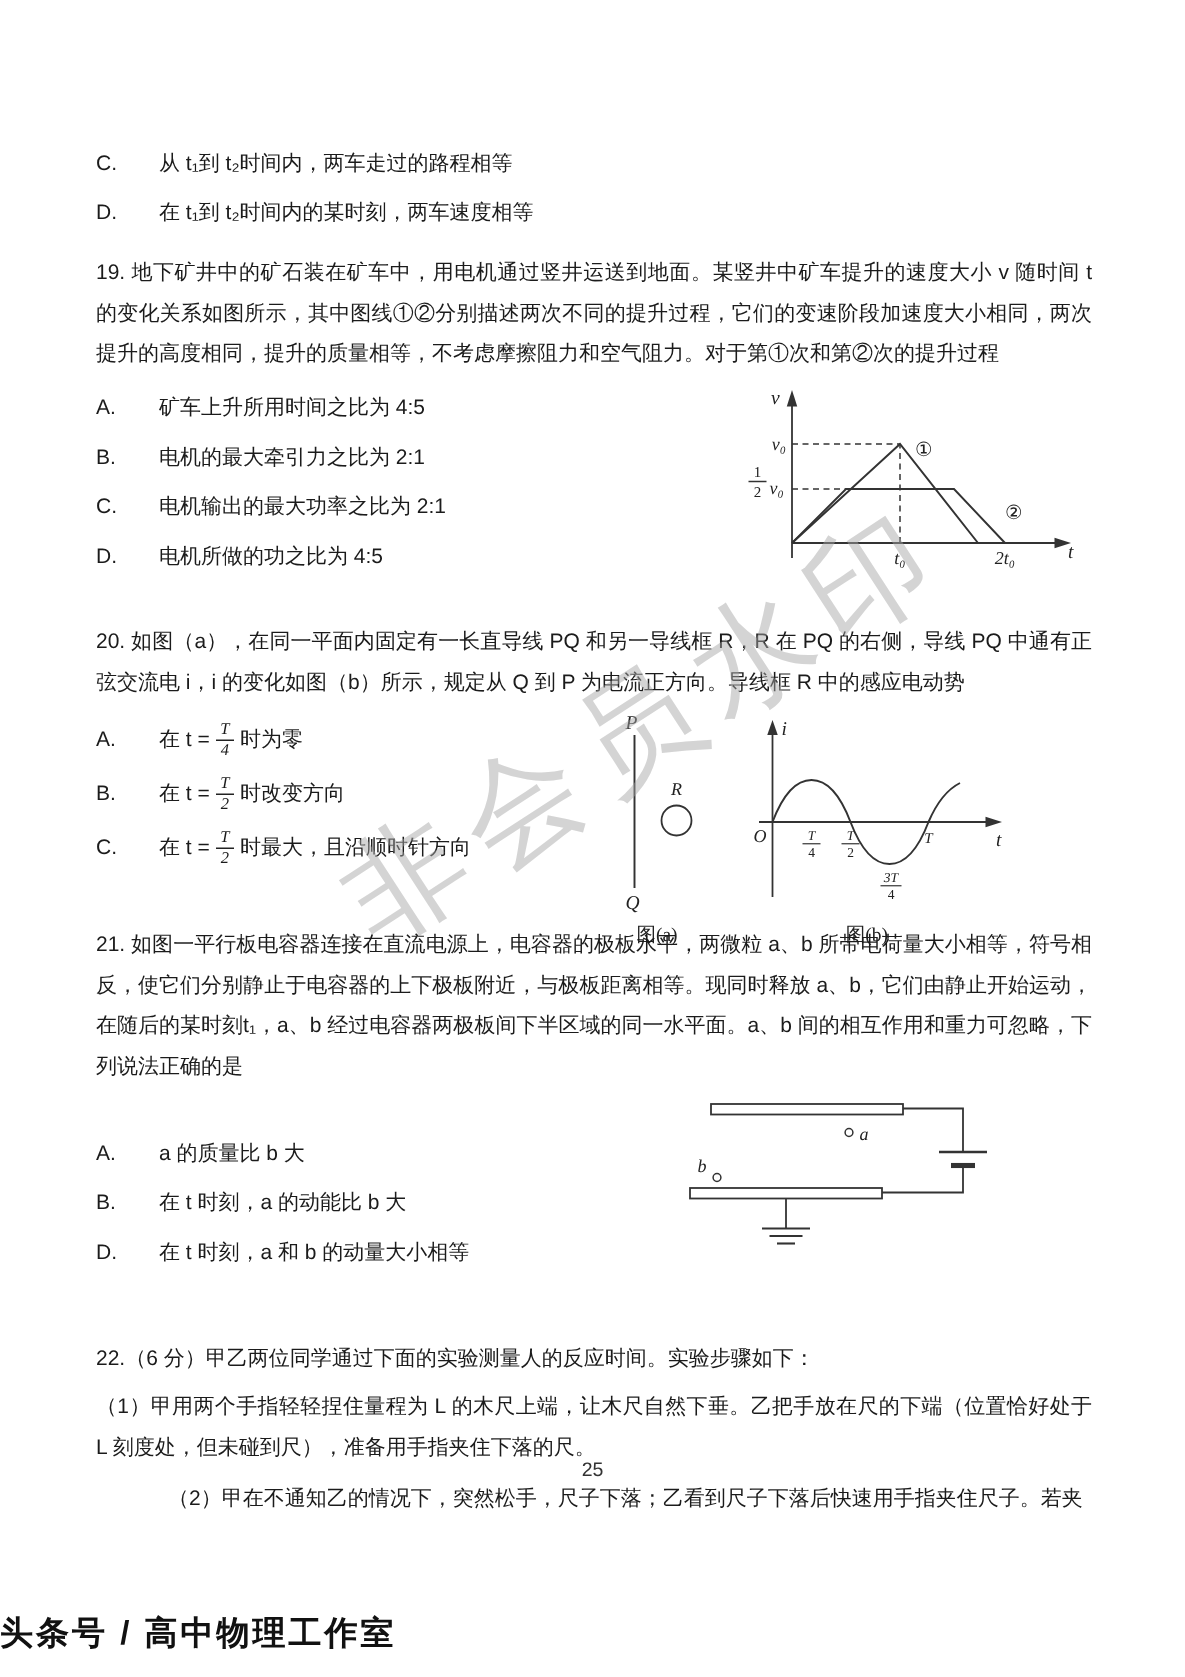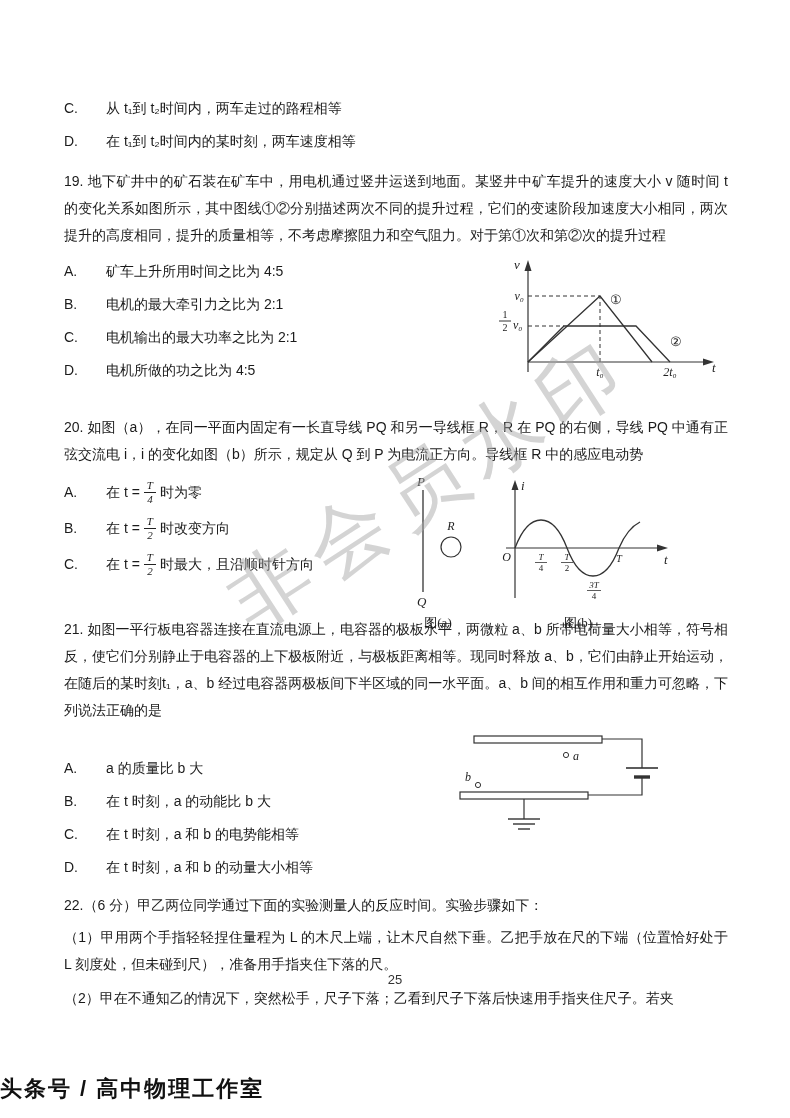--- a/index.html
+++ b/index.html
@@ -137,23 +137,20 @@
   <div class="block" style="top:616px;">
     <div class="stem">21. 如图一平行板电容器连接在直流电源上，电容器的极板水平，两微粒 a、b 所带电荷量大小相等，符号相反，使它们分别静止于电容器的上下极板附近，与极板距离相等。现同时释放 a、b，它们由静止开始运动，在随后的某时刻t₁，a、b 经过电容器两极板间下半区域的同一水平面。a、b 间的相互作用和重力可忽略，下列说法正确的是</div>
     <div class="opts" style="margin-top:28px;">
       <div class="opt">
         <span class="opt-label">A.</span><span>a 的质量比 b 大</span>
       </div>
       <div class="opt">
         <span class="opt-label">B.</span><span>在 t 时刻，a 的动能比 b 大</span>
       </div>
       <div class="opt">
-        <span class="opt-label">C.</span><span>在 t 时刻，a 和 b 的电势能相等</span>
-      </div>
-      <div class="opt">
         <span class="opt-label">D.</span><span>在 t 时刻，a 和 b 的动量大小相等</span>
       </div>
     </div>
 
     <div class="fig" style="top:106px;right:52px;">
       <svg width="230" height="122" viewBox="0 0 230 122">
 
         <rect x="28" y="14" width="128" height="7" stroke-width="1.2"></rect>
         <circle cx="120" cy="33" r="2.6" fill="#111"></circle>
         <text x="127" y="38" font-size="12" font-style="italic">a</text>
@@ -171,19 +168,19 @@
         <line x1="62" y1="97" x2="94" y2="97" stroke-width="1.4"></line>
         <line x1="67" y1="102" x2="89" y2="102" stroke-width="1.4"></line>
         <line x1="72" y1="107" x2="84" y2="107" stroke-width="1.4"></line>
       </svg>
     </div>
   </div>
 
   <div class="block" style="top:892px;">
     <div class="stem">22.（6 分）甲乙两位同学通过下面的实验测量人的反应时间。实验步骤如下：</div>
     <div class="stem" style="margin-top:5px;">（1）甲用两个手指轻轻捏住量程为 L 的木尺上端，让木尺自然下垂。乙把手放在尺的下端（位置恰好处于 L 刻度处，但未碰到尺），准备用手指夹住下落的尺。</div>
-    <div class="stem" style="margin-top:7px;">（2）甲在不通知乙的情况下，突然松手，尺子下落；乙看到尺子下落后快速用手指夹住尺子。若夹</div>
+    <div class="stem" style="margin-top:7px;margin-left:48px;">（2）甲在不通知乙的情况下，突然松手，尺子下落；乙看到尺子下落后快速用手指夹住尺子。若夹</div>
   </div>
 
   <div class="page-number">25</div>
   <div class="footer">头条号 / 高中物理工作室</div>
 
 </div>
 
 </body></html>

